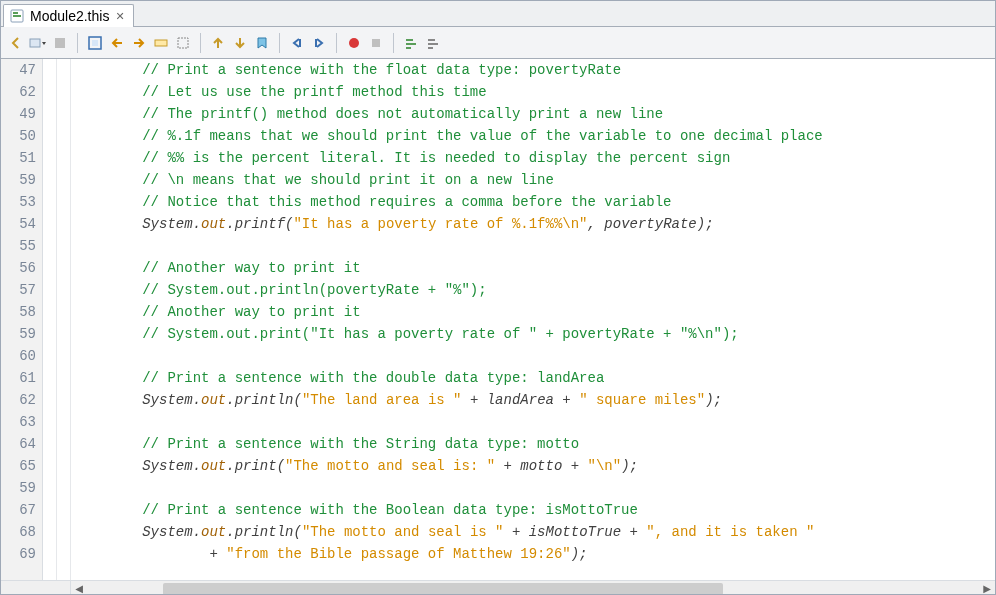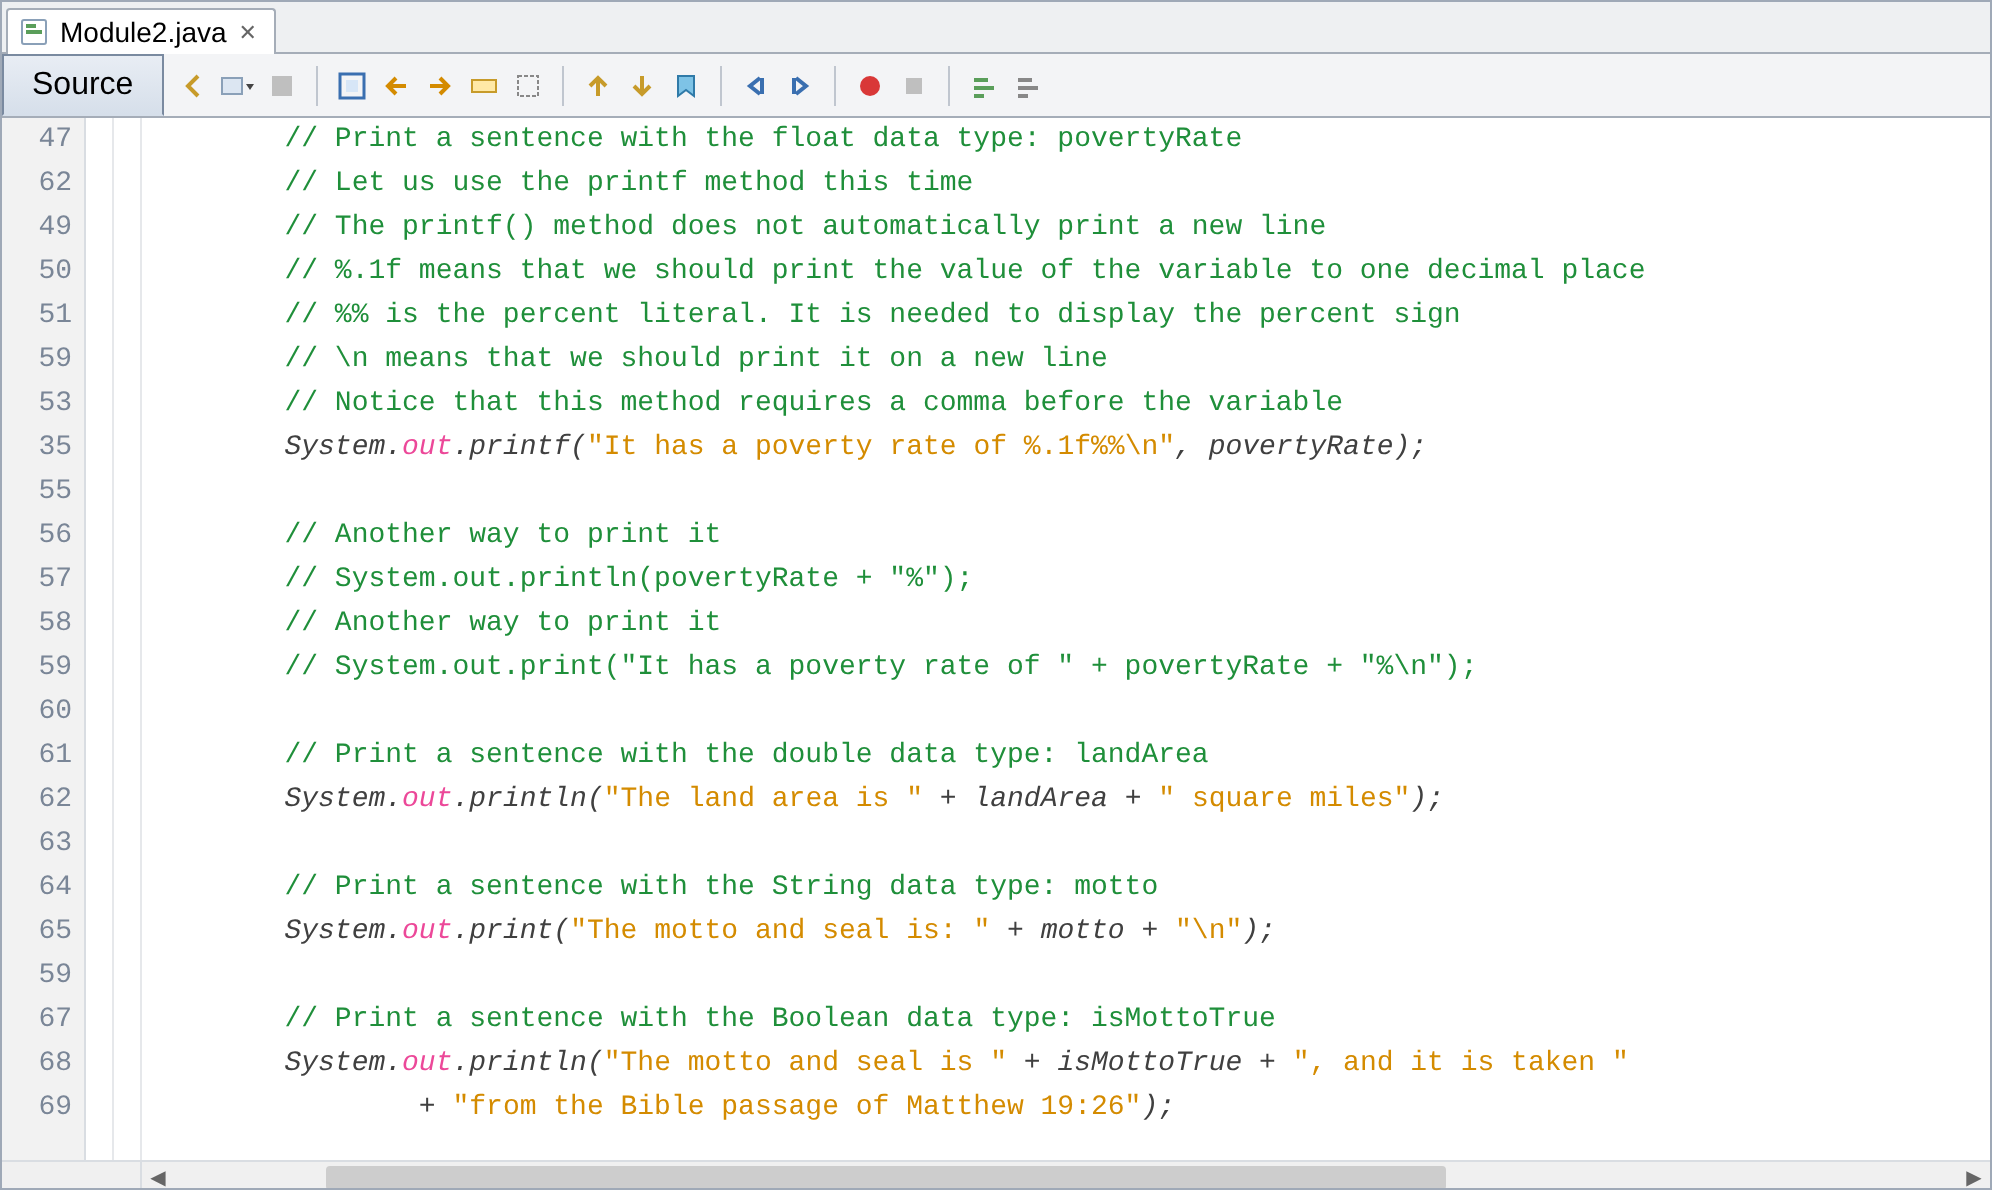--- a/index.html
+++ b/index.html
@@ -101,21 +101,21 @@
     background:#fff;
   }
   .code {
     flex: 1;
     white-space: pre;
     padding-left: 4px;
     overflow:hidden;
   }
   .line { height: 22px; }
   .cm { color: #1f8f3a; }
-  .fld { color: #ec4899; font-style: italic; text-align: center; }
+  .fld { color: #a16207; font-style: italic; text-align: center; }
   .str { color: #d48b00; }
   .txt { color: #404040; font-style: italic; }
   .hscroll {
     height: 16px;
     background: #f0f0f0;
     border-top: 1px solid #d9dde2;
     display:flex;
     align-items:center;
   }
   .hscroll .track {
@@ -136,27 +136,26 @@
 
 <div class="tabbar">
   <div class="filetab">
     <span class="ficon">
       <svg width="14" height="14" viewBox="0 0 14 14">
         <rect x="1" y="1" width="12" height="12" rx="1" fill="#fff" stroke="#8aa0b8"></rect>
         <rect x="3" y="6" width="8" height="2" fill="#5a9e5a"></rect>
         <rect x="3" y="3" width="5" height="2" fill="#5a9e5a"></rect>
       </svg>
     </span>
-    <span>Module2.java</span>
+    <span>Module2.this</span>
     <span class="close">✕</span>
   </div>
 </div>
 
 <div class="toolbar">
-  <div class="modetab active">Source</div>
   <div class="tbicons" id="tbicons">
       <span class="ticon">
         <svg width="14" height="14">
           <path d="M9 2 L4 7 L9 12" fill="none" stroke="#c79b2a" stroke-width="2"></path>
         </svg>
       </span>
       <span class="ticon">
         <svg width="18" height="14">
           <rect x="1" y="3" width="10" height="8" fill="#dce6f2" stroke="#8aa0b8"></rect>
           <path d="M13 6 L17 6 L15 9 Z" fill="#444"></path>
@@ -255,21 +254,21 @@
 <div class="editor">
   <div class="spacer" style="display:flex;">
     <div class="gutter" id="gutter">
         <div class="line">47</div>
         <div class="line">62</div>
         <div class="line">49</div>
         <div class="line">50</div>
         <div class="line">51</div>
         <div class="line">59</div>
         <div class="line">53</div>
-        <div class="line">35</div>
+        <div class="line">54</div>
         <div class="line">55</div>
         <div class="line">56</div>
         <div class="line">57</div>
         <div class="line">58</div>
         <div class="line">59</div>
         <div class="line">60</div>
         <div class="line">61</div>
         <div class="line">62</div>
         <div class="line">63</div>
         <div class="line">64</div>

